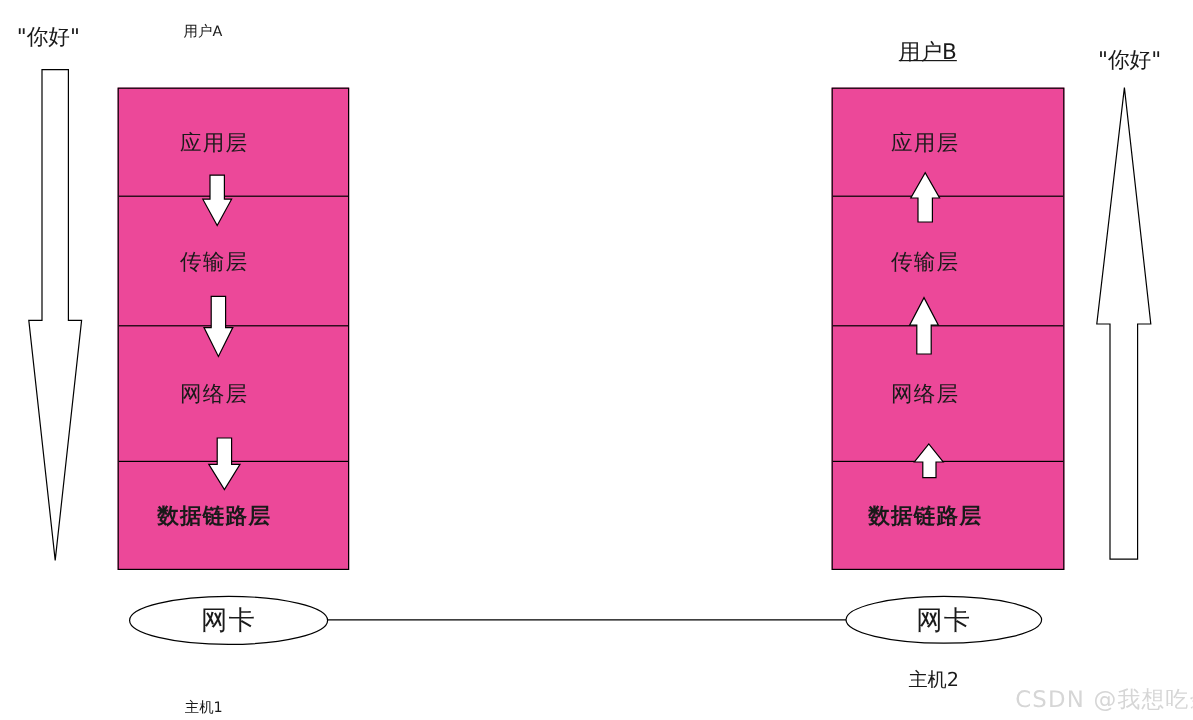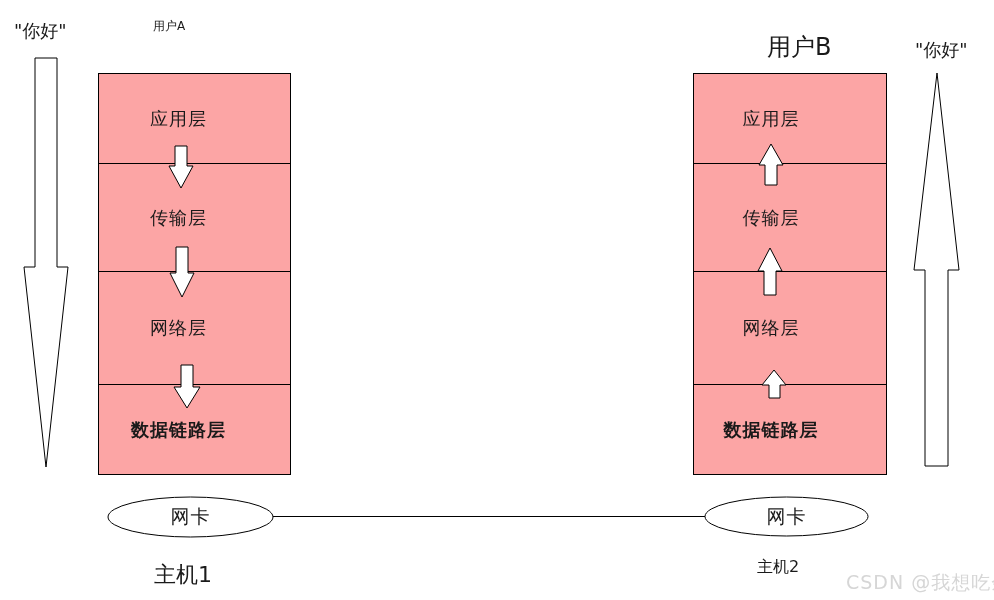--- a/index.html
+++ b/index.html
@@ -5,45 +5,45 @@
   html,body{margin:0;padding:0;background:#fff;}
   .canvas{
     position:relative;width:994px;height:600px;background:#ffffff;overflow:hidden;
     font-family:"DejaVu Sans","Liberation Sans",sans-serif;color:#1a1a1a;
   }
   .gfx{position:absolute;left:0;top:0;z-index:2;pointer-events:none;}
   .gfx *{fill:#ffffff;stroke:#000000;stroke-width:1;}
   .gfx line{stroke:#000000;}
   .stack{
     position:absolute;top:73px;border:1px solid #000;display:flex;flex-direction:column;
-    box-sizing:border-box;background:#fca5a5;z-index:1;
+    box-sizing:border-box;background:#ec4899;z-index:1;
   }
   .stack.left{left:98px;width:193px;height:402px;}
   .stack.right{left:693px;width:194px;height:402px;}
   .cell{
     display:flex;align-items:center;justify-content:center;
     box-sizing:border-box;border-bottom:1px solid #000;
     font-size:18px;letter-spacing:1px;
   }
   .cell:nth-child(1){height:90px;}
   .cell:nth-child(2){height:108px;font-family:Liberation Serif, serif;}
   .cell:nth-child(3){height:113px;}
   .cell:nth-child(4){flex:1;border-bottom:none;font-weight:bold;}
   .stack.left .cell{padding-right:32px;}
   .stack.right .cell{padding-right:38px;}
   .lbl{position:absolute;z-index:3;white-space:nowrap;}
   .msg-left{left:14px;top:19px;font-size:18px;}
   .user-a{left:153px;top:18px;font-size:12px;}
-  .user-b{left:767px;top:31px;font-size:24px;}
+  .user-b{left:749px;top:31px;font-size:18px;text-decoration:underline;}
   .msg-right{left:915px;top:38px;font-size:18px;}
-  .host-1{left:154px;top:560px;font-size:22px;}
+  .host-1{left:154px;top:581px;font-size:12px;}
   .host-2{left:757px;top:557px;font-size:16px;}
   .nic{
     position:absolute;z-index:3;display:flex;align-items:center;justify-content:center;
-    font-size:19px;letter-spacing:1px;
+    font-size:22px;letter-spacing:1px;
   }
   .nic.left{left:108px;top:497px;width:165px;height:40px;}
   .nic.right{left:705px;top:497px;width:163px;height:39px;}
   .watermark{left:846px;top:570px;font-size:19px;color:#d6d6d6;letter-spacing:1px;}
 </style>
 </head>
 <body>
 
 <div class="canvas">
 

